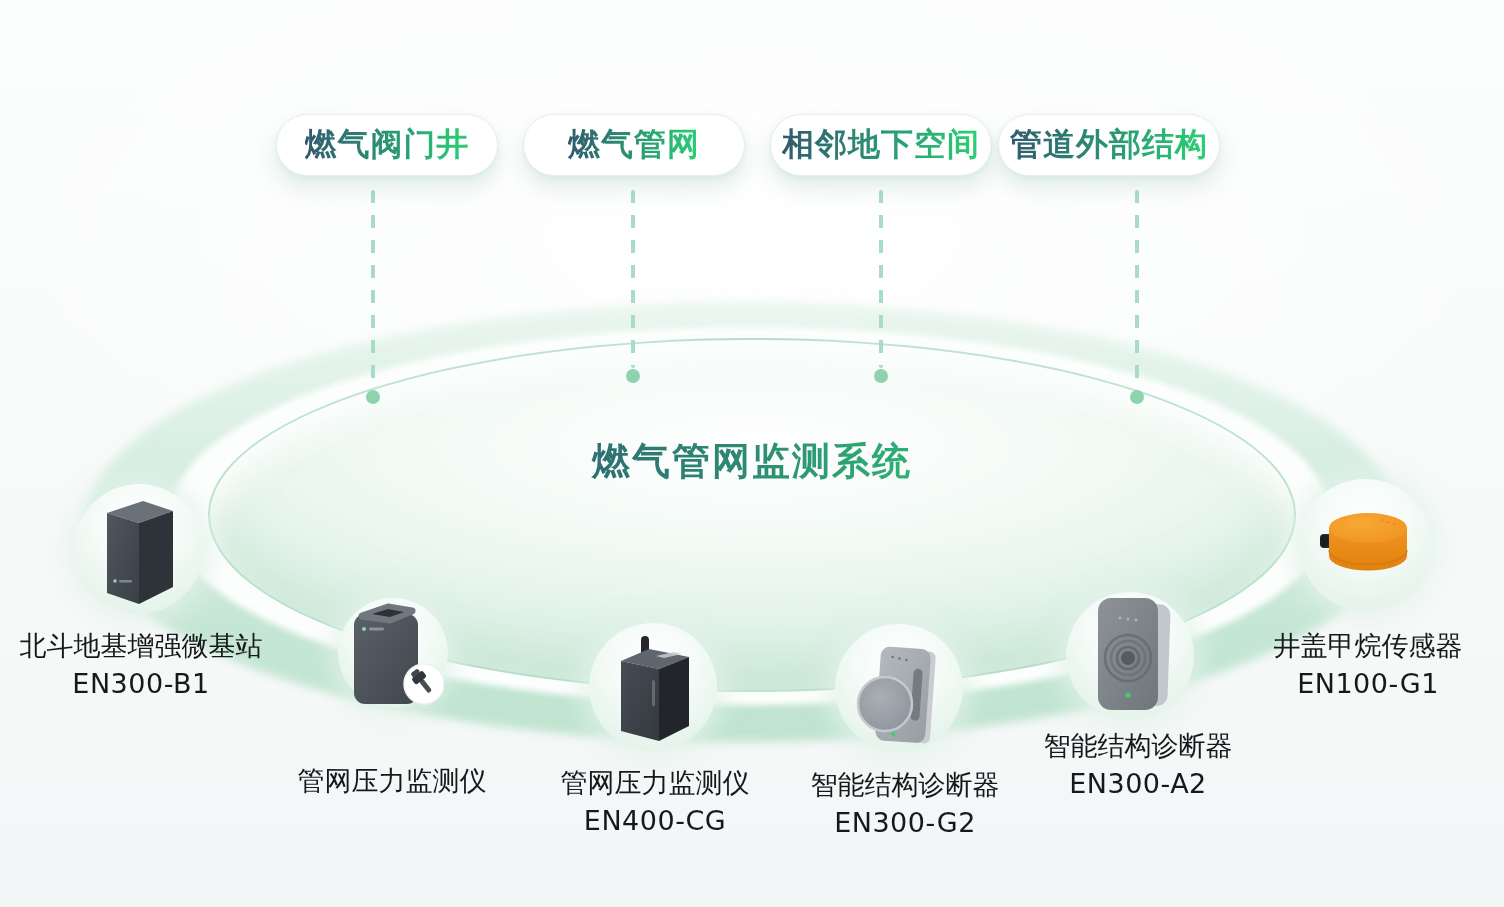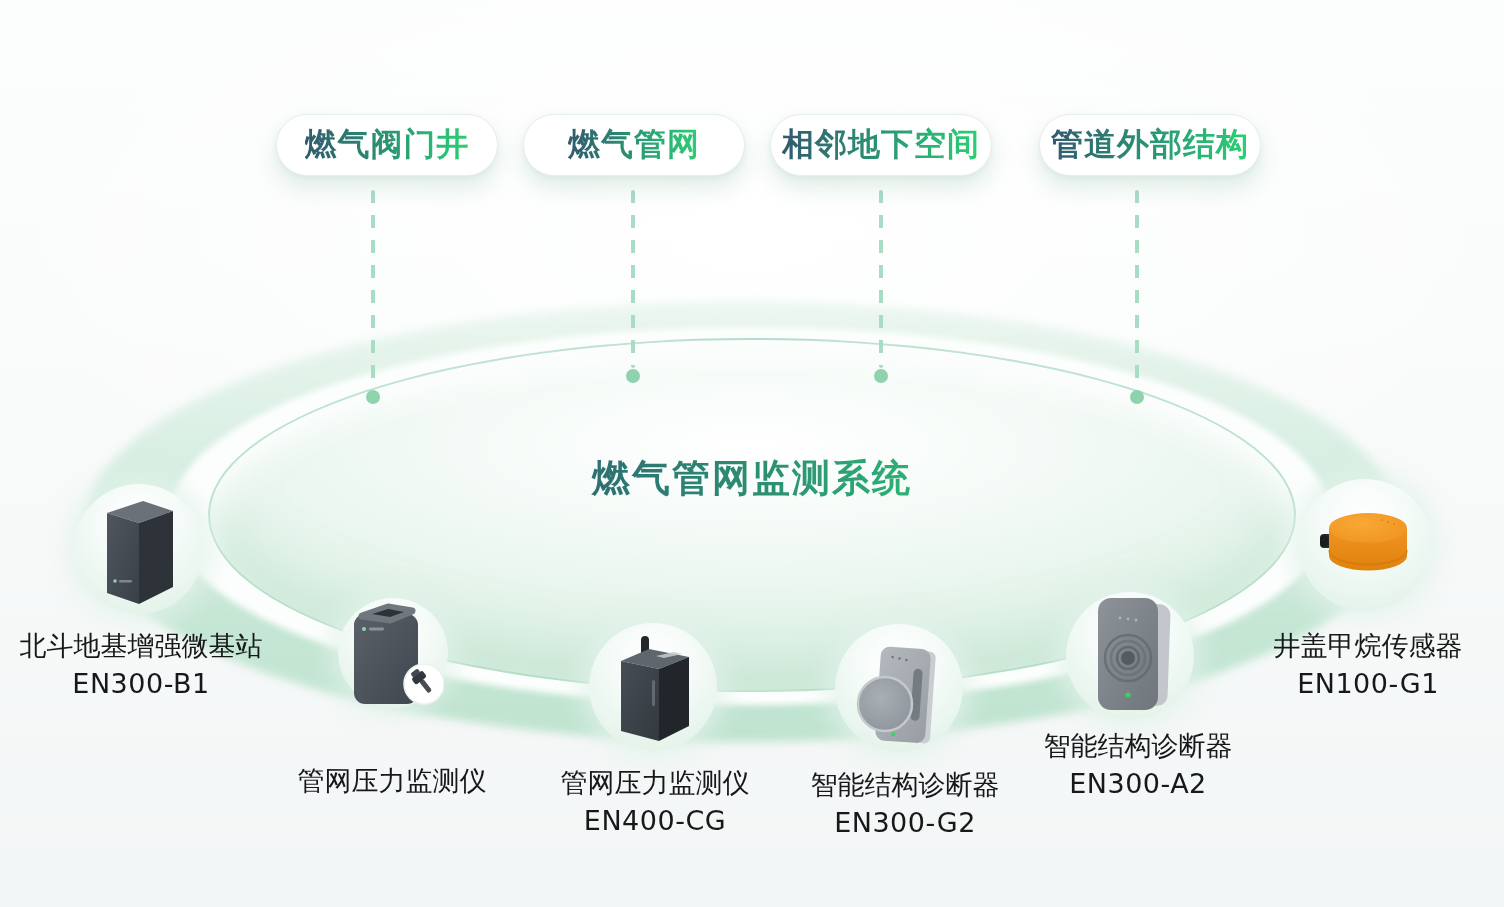--- a/index.html
+++ b/index.html
@@ -27,21 +27,21 @@
     border-radius:50%; background:#fcfefd; filter:blur(3px); z-index:1; }
   .platform-surface{ position:absolute; left:208px; top:338px; width:1088px; height:354px;
     border-radius:50%;
     background:radial-gradient(95% 85% at 50% 30%, #ffffff 0%, #f3faf6 32%, #e2f3e9 62%, #d5ecdf 85%, #cde9da 100%);
     border:2px solid rgba(151,210,178,0.55);
     box-shadow: inset 0 20px 34px rgba(255,255,255,0.95), inset 0 -26px 52px rgba(183,224,199,0.5);
     z-index:1; }
   .platform-title{ position:absolute; left:452px; top:436px; width:600px; text-align:center;
     font-size:38px; font-weight:700; letter-spacing:2px; z-index:3;
     background:linear-gradient(90deg,#2e5672 0%,#2c8f72 52%,#31d077 100%);
-    -webkit-background-clip:text; background-clip:text; color:transparent;margin-top:17px; }
+    -webkit-background-clip:text; background-clip:text; color:transparent; }
 
   
   .pill{ position:absolute; top:114px; width:222px; height:62px; background:#ffffff;
     border:1.5px solid #e6efe9; border-radius:31px; z-index:7;
     display:flex; align-items:center; justify-content:center;
     box-shadow:0 12px 22px rgba(163,203,183,0.32), 0 2px 5px rgba(178,209,193,0.2); }
   .pill span{ font-size:32px; font-weight:700; letter-spacing:1px;
     background:linear-gradient(90deg,#315a6e 0%,#2a9a74 55%,#2bd173 100%);
     -webkit-background-clip:text; background-clip:text; color:transparent;text-align:right; }
 
@@ -87,21 +87,21 @@
 
   <div class="pill" style="left:276px">
       <span>燃气阀门井</span>
     </div>
   <div class="pill" style="left:770px">
       <span>相邻地下空间</span>
     </div>
   <div class="pill" style="left:523px">
       <span>燃气管网</span>
     </div>
-  <div class="pill" style="left:1039px">
+  <div class="pill" style="left:998px">
       <span>管道外部结构</span>
     </div>
 
   <div class="bubble" style="left:74px;  top:484px; width:130px; height:130px"></div>
   <div class="bubble" style="left:338px; top:598px; width:110px; height:110px"></div>
   <div class="bubble" style="left:589px; top:623px; width:128px; height:128px"></div>
   <div class="bubble" style="left:835px; top:624px; width:128px; height:128px"></div>
   <div class="bubble" style="left:1066px;top:592px; width:128px; height:128px"></div>
   <div class="bubble" style="left:1299px;top:479px; width:132px; height:132px"></div>
 

